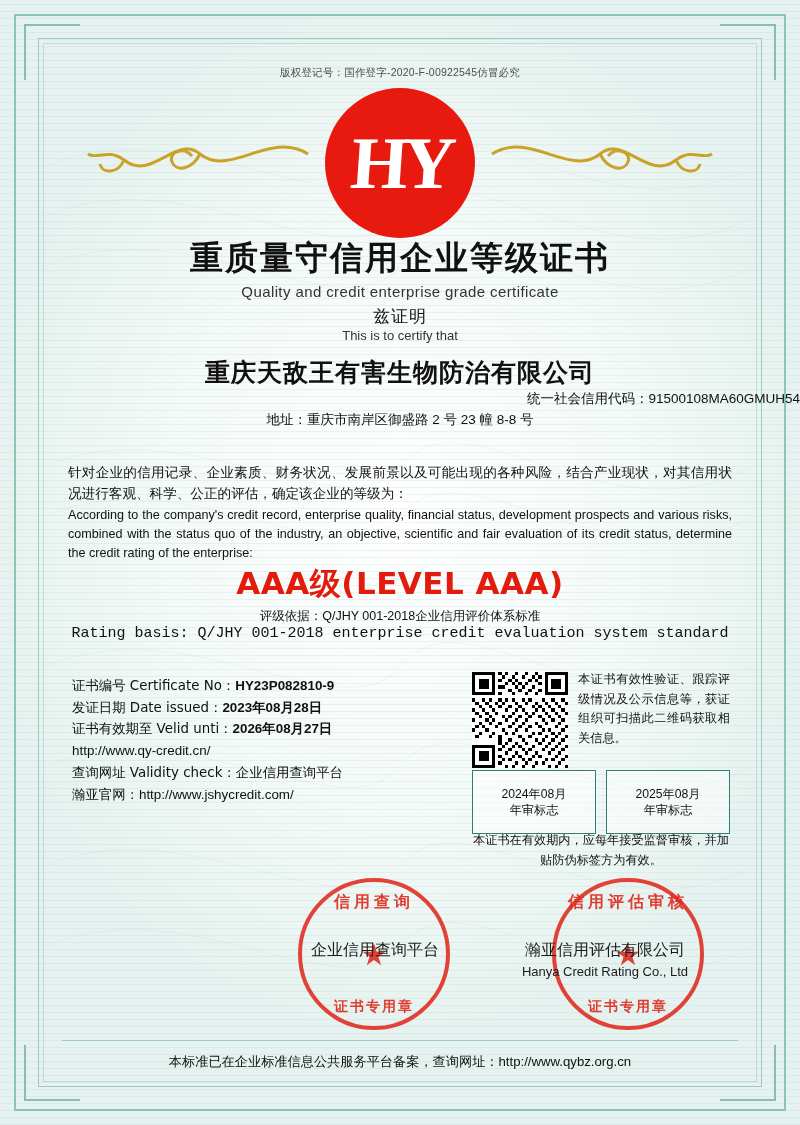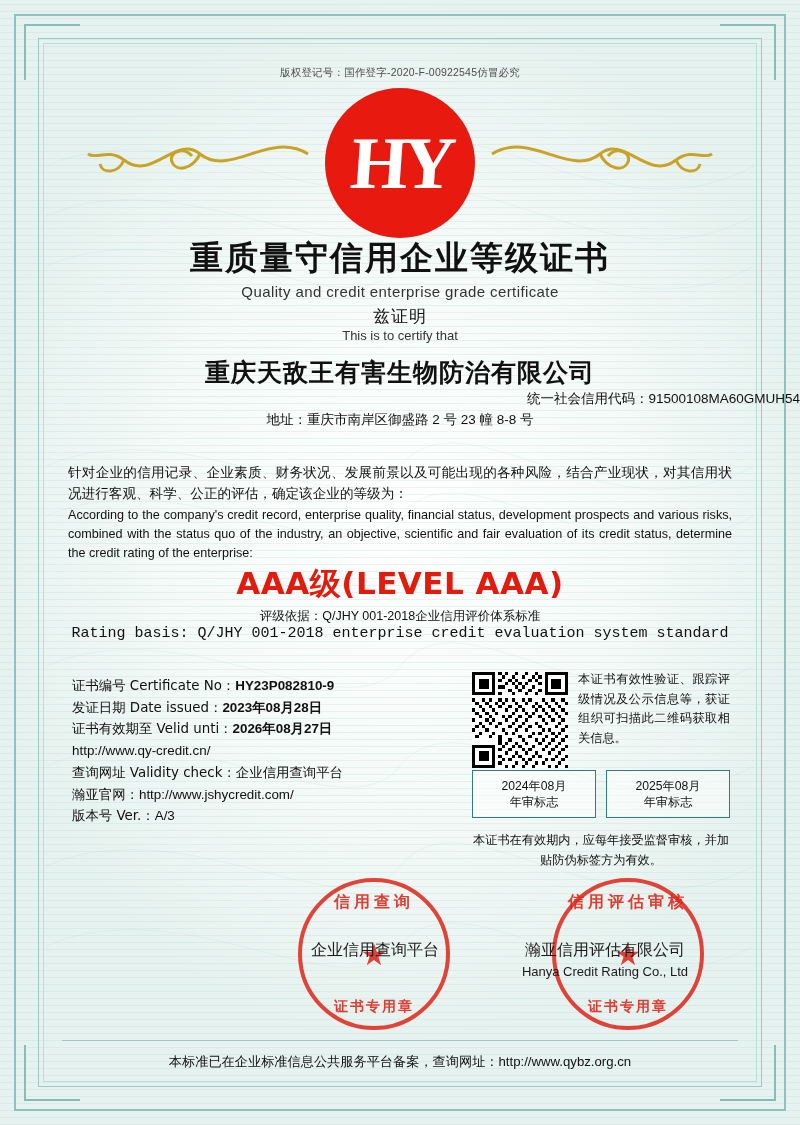--- a/index.html
+++ b/index.html
@@ -132,21 +132,21 @@
   
   .qr{
     position:absolute;top:672px;left:472px;width:96px;height:96px;
     background:#fff;
   }
   .qr-note{
     position:absolute;top:670px;left:578px;width:152px;
     font-size:12.2px;color:#111;line-height:1.6;text-align:justify;
   }
   .seal-boxes{
-    position:absolute;top:770px;left:472px;width:258px;height:48px;
+    position:absolute;top:770px;left:472px;width:258px;height:64px;
     display:flex;gap:10px;
   }
   .seal-box{
     flex:1;border:1px solid #2f7f77;
     display:flex;flex-direction:column;align-items:center;justify-content:center;
     font-size:12.2px;color:#111;line-height:1.35;
     background:rgba(255,255,255,0.5);
   }
   .annual-note{
     position:absolute;top:830px;left:470px;width:262px;
@@ -263,21 +263,20 @@
   <div class="basis-cn">评级依据：Q/JHY 001-2018企业信用评价体系标准</div>
   <div class="basis-en">Rating basis: Q/JHY 001-2018 enterprise credit evaluation system standard</div>
 
   <div class="info">
     <div class="row"><span class="lbl-cn">证书编号 Certificate No：</span><span class="val">HY23P082810-9</span></div>
     <div class="row"><span class="lbl-cn">发证日期 Date issued：</span><span class="val">2023年08月28日</span></div>
     <div class="row"><span class="lbl-cn">证书有效期至 Velid unti：</span><span class="val">2026年08月27日</span></div>
     <div class="row"><span>http://www.qy-credit.cn/</span></div>
     <div class="row"><span class="lbl-cn">查询网址 Validity check：</span><span>企业信用查询平台</span></div>
     <div class="row"><span class="lbl-cn">瀚亚官网：</span><span>http://www.jshycredit.com/</span></div>
-    <div class="row"><span class="lbl-cn">版本号 Ver.：</span><span>A/3</span></div>
   </div>
 
   <div class="qr">
     <svg width="96" height="96" viewBox="0 0 29 29" shape-rendering="crispEdges">
       <rect width="29" height="29" fill="#ffffff"></rect>
       <g fill="#000000">
         <rect x="0" y="0" width="7" height="1"></rect>
           <rect x="0" y="6" width="7" height="1"></rect>
         <rect x="0" y="0" width="1" height="7"></rect>
           <rect x="6" y="0" width="1" height="7"></rect>

